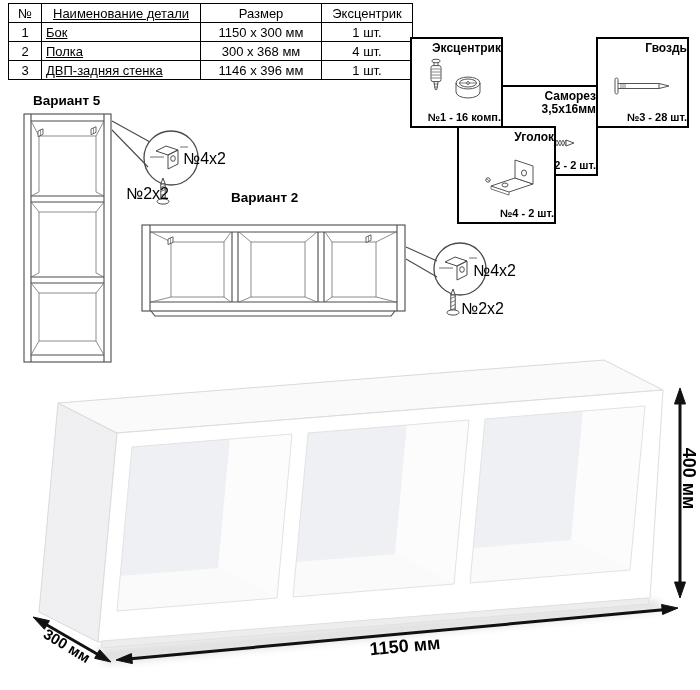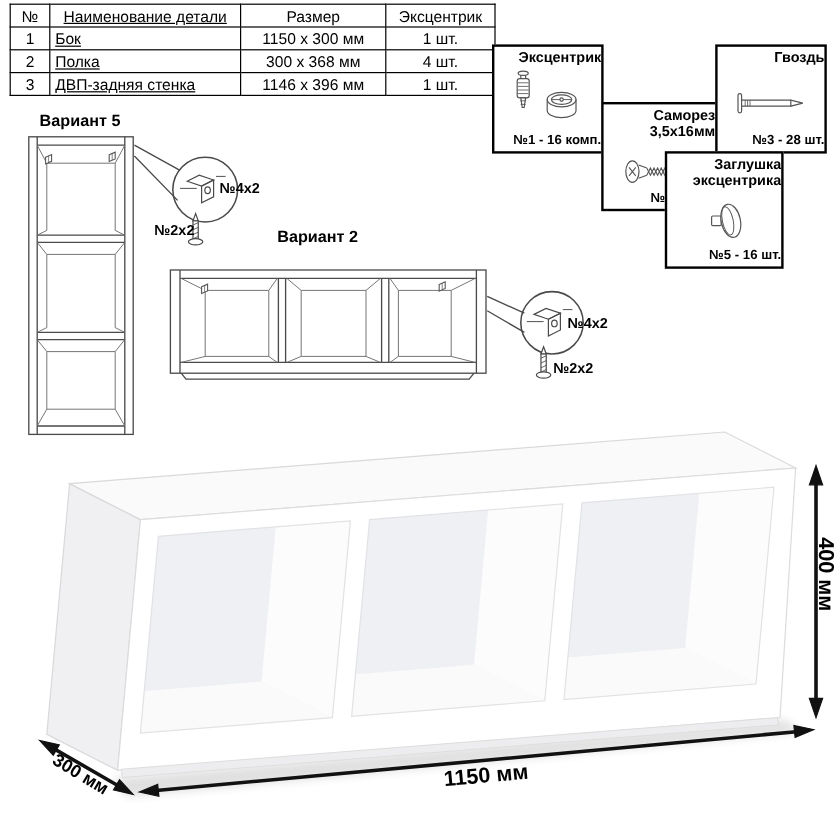--- a/index.html
+++ b/index.html
@@ -37,21 +37,21 @@
   .hw-c1 .hw-icon{top:18px;}
   .hw-c2 .hw-icon{top:36px;}
   .hw-c3 .hw-icon{top:32px;}
   .hw-c4 .hw-icon{top:22px;}
   .hw-c5 .hw-icon{top:34px;}
   
   .ovl{position:absolute;white-space:nowrap;}
   .variant-title{font-size:13.5px;font-weight:bold;}
   .v1t{left:33px;top:93px;}
   .v2t{left:231px;top:190px;}
-  .callout-label{font-size:12px;font-weight:bold;}
+  .callout-label{font-size:16px;font-weight:normal;}
   .v1b{left:183px;top:150px;}
   .v1s{left:126px;top:185px;width:36px;text-align:right;}
   .v2b{left:473px;top:262px;}
   .v2s{left:461px;top:300px;}
   .dim{font-weight:bold;text-align:center;}
   .dim-w{left:330px;top:636px;width:150px;font-size:18px;transform:rotate(-5.3deg);}
   .dim-d{left:27px;top:637px;width:80px;font-size:15px;transform:rotate(31deg);}
   .dim-h{left:648px;top:468px;width:80px;font-size:18px;transform:rotate(90deg);}
   svg.art{position:absolute;left:0;top:0;}
 </style>
@@ -247,31 +247,34 @@
       <div class="hw-title">Гвоздь</div>
       <svg class="hw-icon" width="64" height="30" viewBox="0 0 64 30" stroke="#555" fill="#fff" stroke-width="1">
         <rect x="4" y="7" width="3" height="16" rx="1.5"></rect>
         <path d="M7,12.5 H48 M7,17.5 H48" fill="none"></path>
         <path d="M10,12.5 V17.5 M12,12.5 V17.5 M14,12.5 V17.5" fill="none" stroke-width="0.7"></path>
         <path d="M48,12.5 L58,15 L48,17.5 Z"></path>
       </svg>
       <div class="hw-count">№3 - 28 шт.</div>
     </div>
 
-
-    <div class="hw-cell hw-c5">
-      <div class="hw-title">Заглушка</div>
-      <div class="hw-title" style="margin-top:0;">эксцентрика</div>
-      <svg class="hw-icon" width="64" height="44" viewBox="0 0 64 44" stroke="#555" fill="#fff" stroke-width="1">
-        <rect x="21" y="18" width="8" height="8" rx="1"></rect>
-        <ellipse cx="37" cy="22" rx="8" ry="14" transform="rotate(-12 37 22)"></ellipse>
-        <ellipse cx="34.5" cy="22" rx="4.5" ry="12" transform="rotate(-12 34.5 22)" fill="none" stroke-width="0.8"></ellipse>
-      </svg>
-      <div class="hw-count">№5 - 16 шт.</div>
-    </div>
+    <div class="hw-cell hw-c4">
+      <div class="hw-title">Уголок</div>
+      <svg class="hw-icon" width="64" height="52" viewBox="0 0 64 52" stroke="#555" fill="#fff" stroke-width="1">
+        <path d="M16,36 L40,28 L58,34 L34,42 Z"></path>
+        <path d="M40,28 L58,34 L58,16 L40,10 Z"></path>
+        <ellipse cx="49" cy="23" rx="2.5" ry="3"></ellipse>
+        <ellipse cx="30" cy="35" rx="3" ry="2"></ellipse>
+        <path d="M16,36 v3 l18,6 v-3" fill="none" stroke-width="0.8"></path>
+        <circle cx="13" cy="30" r="2.2"></circle>
+        <path d="M11.5,28.5 l3,3" stroke-width="0.7"></path>
+      </svg>
+      <div class="hw-count">№4 - 2 шт.</div>
+    </div>
+
   </div>
 
   <div class="ovl variant-title v1t">Вариант 5</div>
   <div class="ovl variant-title v2t">Вариант 2</div>
 
   <div class="ovl callout-label v1b">№4х2</div>
   <div class="ovl callout-label v1s">№2х2</div>
   <div class="ovl callout-label v2b">№4х2</div>
   <div class="ovl callout-label v2s">№2х2</div>
 

